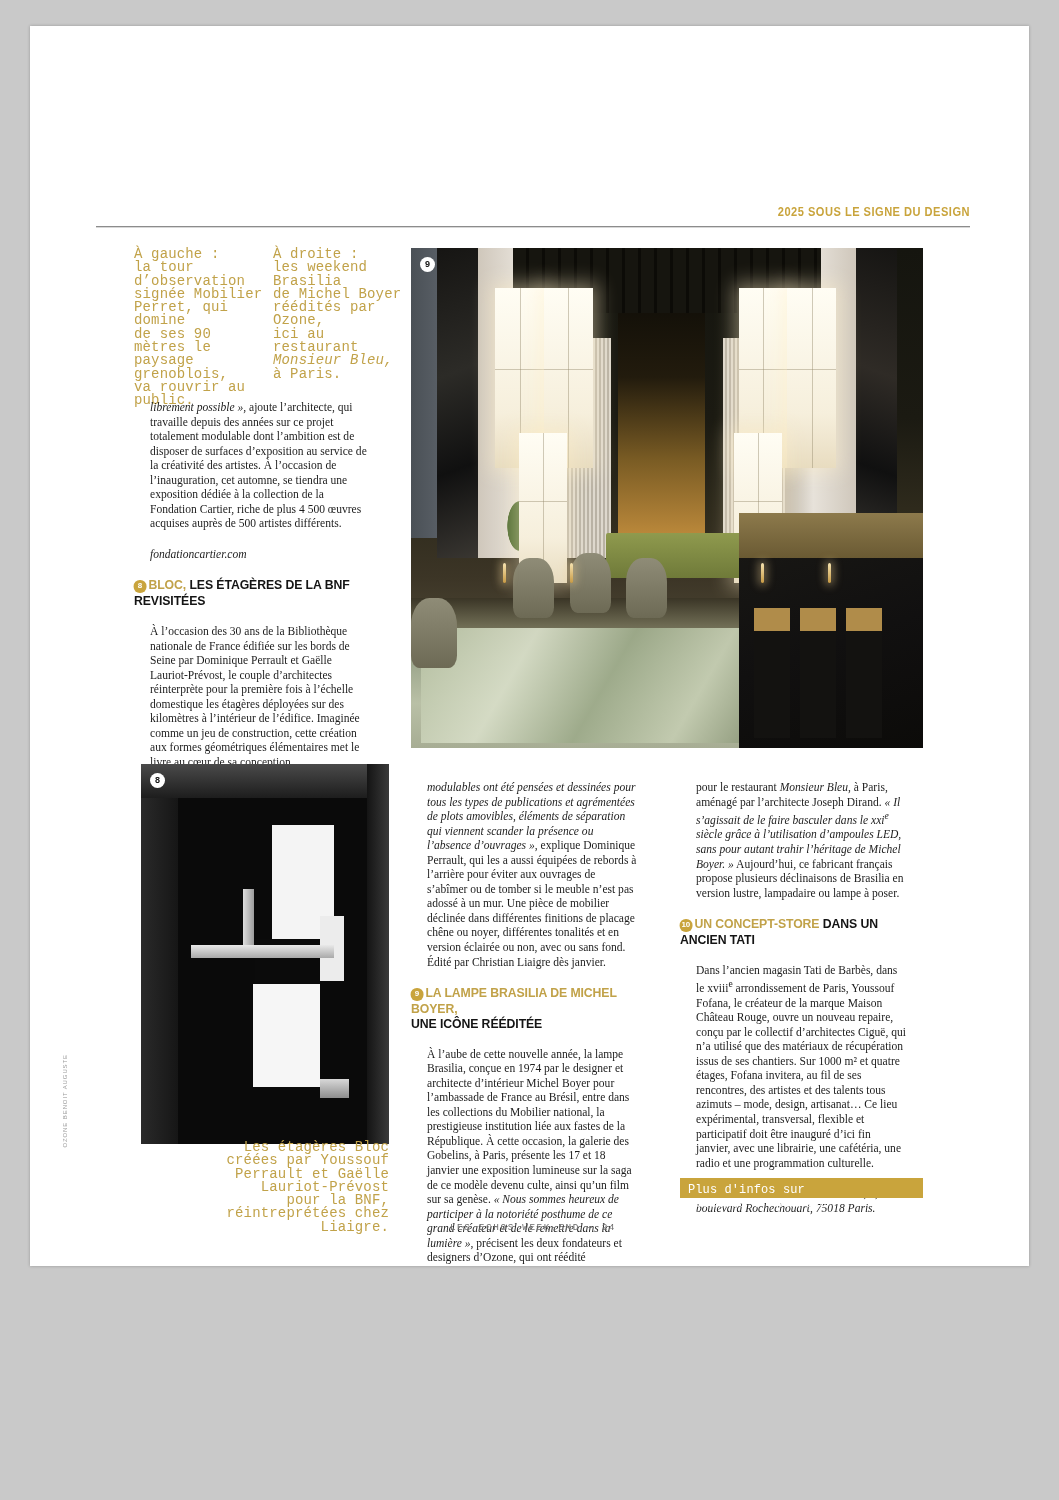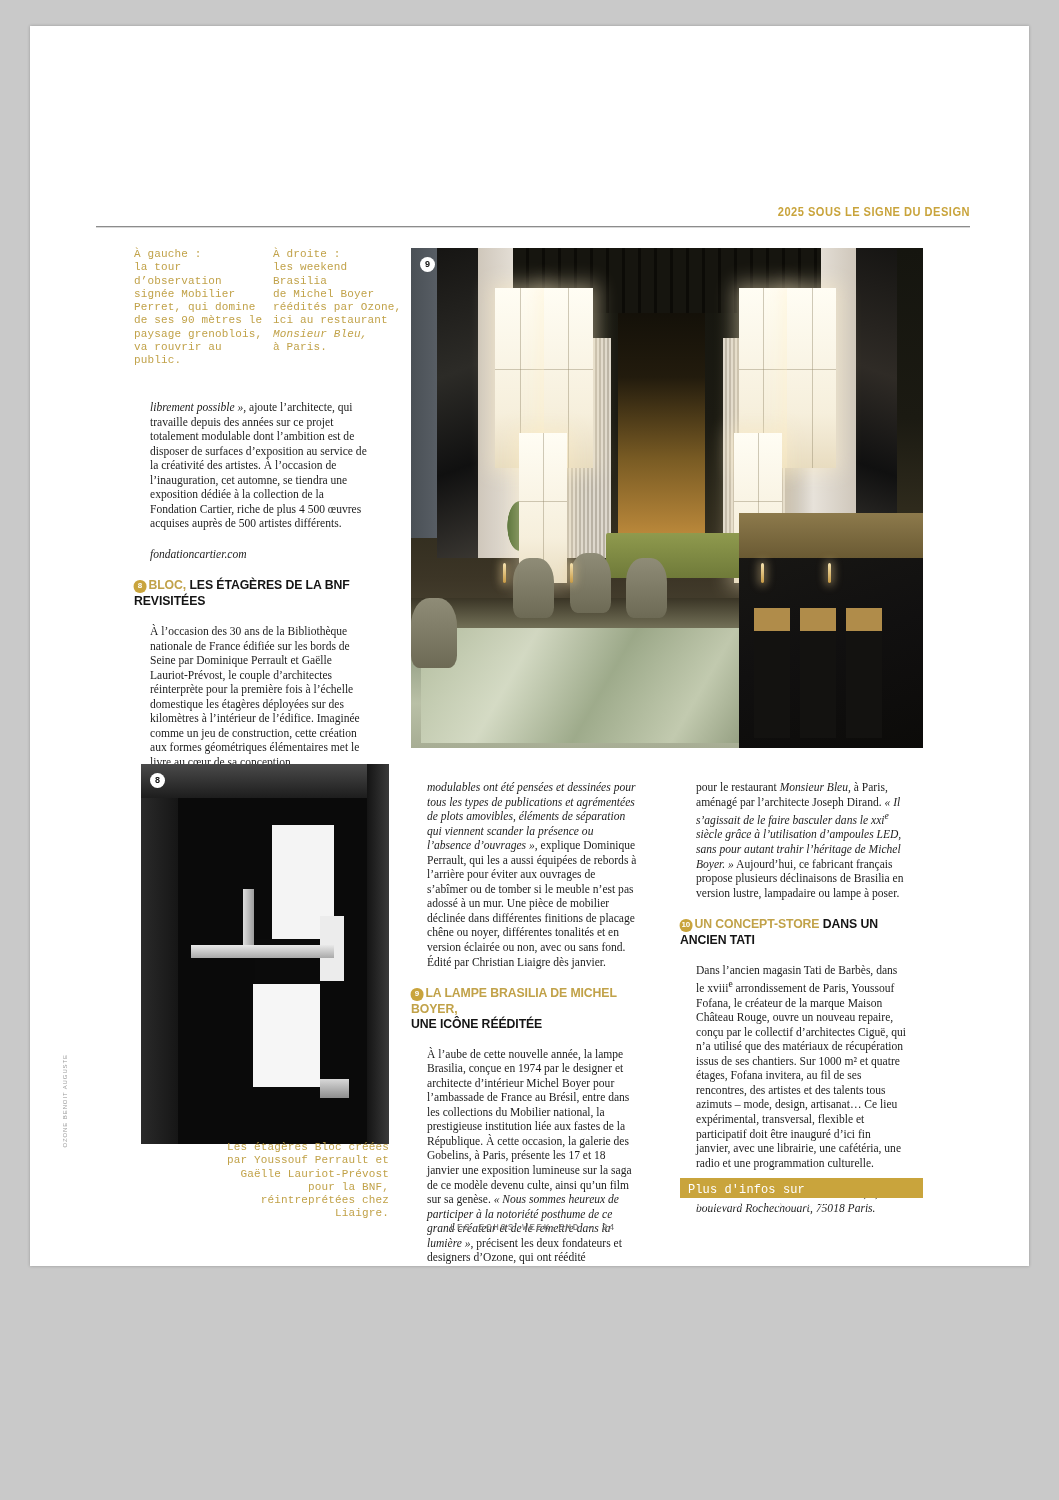--- a/index.html
+++ b/index.html
@@ -29,21 +29,21 @@
     transform-origin:100% 50%;
   }
   .rule{
     position:absolute;left:66px;top:200px;width:874px;height:2px;
     background:linear-gradient(to bottom,#8c8c8c 0 1px,#d8d8d8 1px 2px);
   }
   
   .gold-cap{
     color:#c1a249;
     font-family:"Liberation Mono", monospace;
-    font-size:11px;
+    font-size:14px;
     line-height:13.3px;
     letter-spacing:.15px;
   }
   .gold-cap i{font-style:italic;}
   .cap-left{position:absolute;left:104px;top:222px;width:132px;}
   .cap-right{position:absolute;left:243px;top:222px;width:132px;}
 
   
   .col{
     position:absolute;

